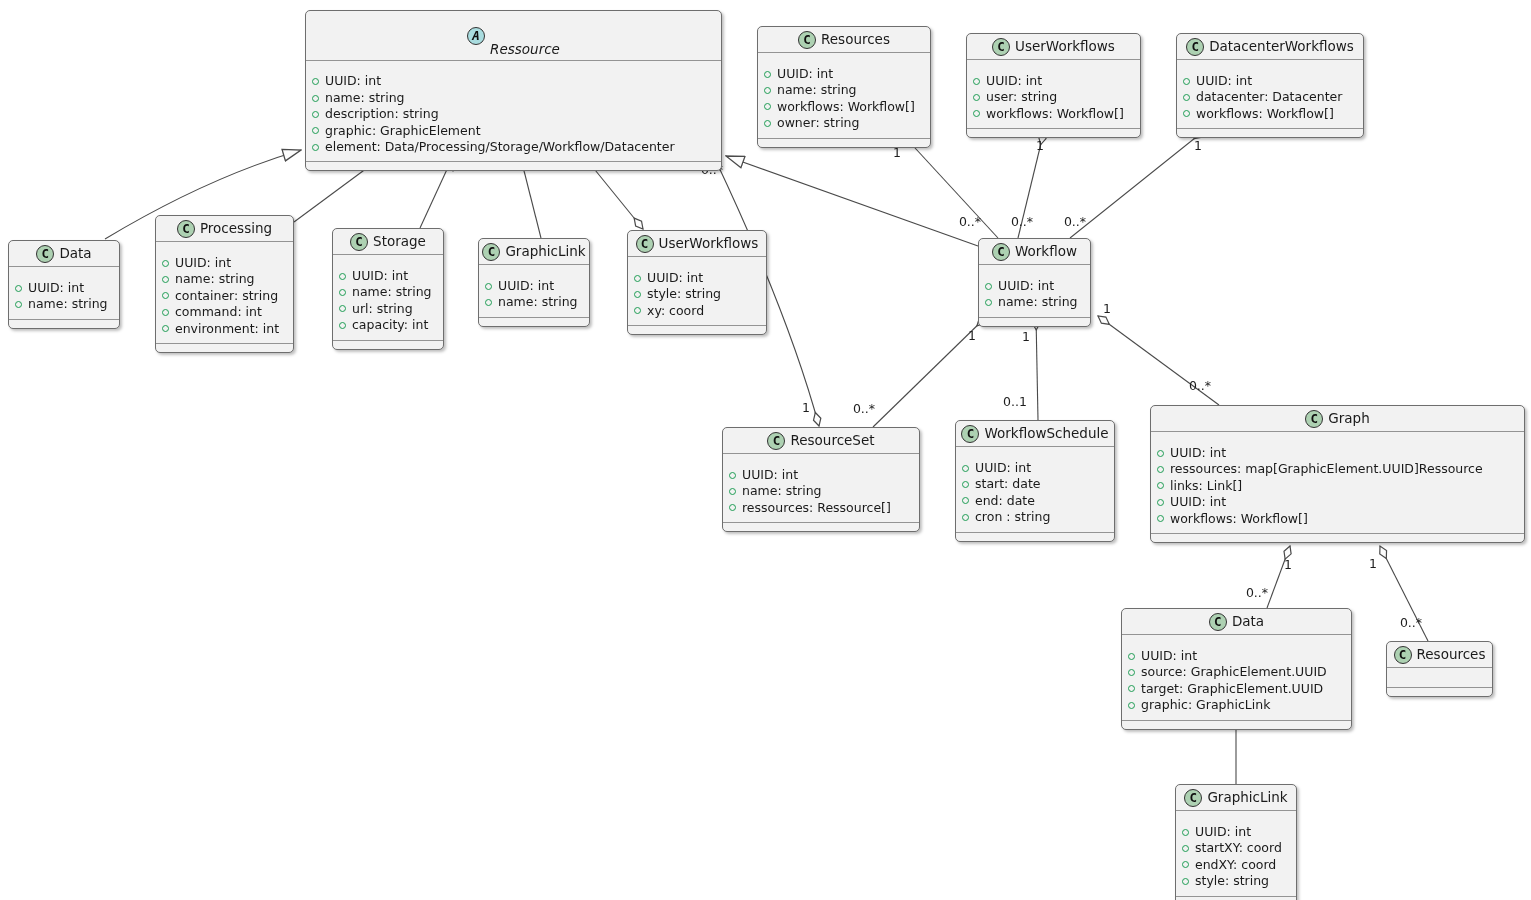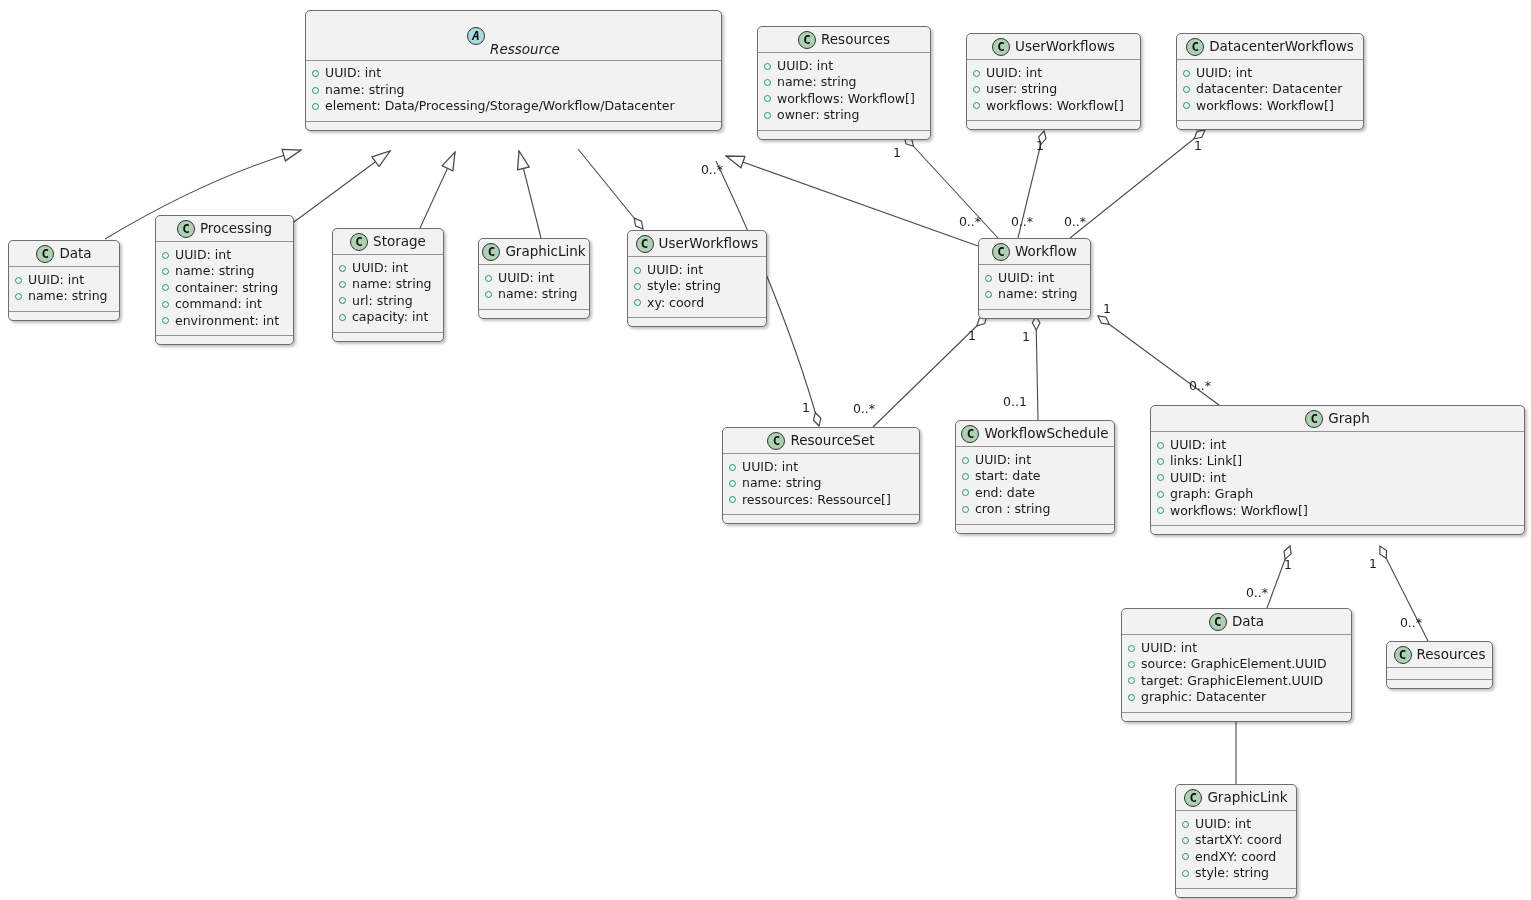--- a/index.html
+++ b/index.html
@@ -27,21 +27,21 @@
   .cname { font-size:13.5px; white-space:nowrap; }
   .uml-class.abstract .cname { font-style:italic;margin-top:28px; }
   .circ {
     width:18px; height:18px; border-radius:50%;
     background:#ADD1B2; border:1px solid #333333;
     display:flex; align-items:center; justify-content:center;
     font-family:"DejaVu Sans Mono","Liberation Mono",monospace;
     font-weight:bold; font-size:12.5px; color:#101010; flex:0 0 auto;
   }
   .uml-class.abstract .circ { background:#A9DCDF; font-style:italic; }
-  .attrs { padding:5px 7px 6px 6px; border-bottom:1px solid #949494; min-height:8px; }
+  .attrs { padding:5px 7px 6px 6px; border-bottom:1px solid #949494; min-height:8px;margin-top:8px; }
   .attr { display:flex; align-items:center; gap:6px; height:16.4px; white-space:nowrap; }
   .dot {
     width:7px; height:7px; border-radius:50%;
     border:1.5px solid #1f9d55; background:transparent; flex:0 0 auto;
   }
   .methods { min-height:8px; }
 </style>
 </head>
 <body>
 
@@ -104,20 +104,28 @@
         <div class="attr">
           <span class="dot"></span>
           <span class="atext">UUID: int</span>
         </div>
         <div class="attr">
           <span class="dot"></span>
           <span class="atext">name: string</span>
         </div>
         <div class="attr">
           <span class="dot"></span>
+          <span class="atext">description: string</span>
+        </div>
+        <div class="attr">
+          <span class="dot"></span>
+          <span class="atext">graphic: GraphicElement</span>
+        </div>
+        <div class="attr">
+          <span class="dot"></span>
           <span class="atext">element: Data/Processing/Storage/Workflow/Datacenter</span>
         </div>
       </div>
       <div class="methods"></div>
     </div>
     <div class="uml-class" style="left: 757px; top: 26px; width: 174px;">
       <div class="uml-title">
         <span class="circ">C</span>
         <span class="cname">Resources</span>
       </div>
@@ -360,32 +368,32 @@
         <span class="circ">C</span>
         <span class="cname">Graph</span>
       </div>
       <div class="attrs">
         <div class="attr">
           <span class="dot"></span>
           <span class="atext">UUID: int</span>
         </div>
         <div class="attr">
           <span class="dot"></span>
+          <span class="atext">ressources: map[GraphicElement.UUID]Ressource</span>
+        </div>
+        <div class="attr">
+          <span class="dot"></span>
           <span class="atext">links: Link[]</span>
         </div>
         <div class="attr">
           <span class="dot"></span>
           <span class="atext">UUID: int</span>
         </div>
         <div class="attr">
           <span class="dot"></span>
-          <span class="atext">graph: Graph</span>
-        </div>
-        <div class="attr">
-          <span class="dot"></span>
           <span class="atext">workflows: Workflow[]</span>
         </div>
       </div>
       <div class="methods"></div>
     </div>
     <div class="uml-class" style="left: 1121px; top: 608px; width: 231px;">
       <div class="uml-title">
         <span class="circ">C</span>
         <span class="cname">Data</span>
       </div>
@@ -397,21 +405,21 @@
         <div class="attr">
           <span class="dot"></span>
           <span class="atext">source: GraphicElement.UUID</span>
         </div>
         <div class="attr">
           <span class="dot"></span>
           <span class="atext">target: GraphicElement.UUID</span>
         </div>
         <div class="attr">
           <span class="dot"></span>
-          <span class="atext">graphic: Datacenter</span>
+          <span class="atext">graphic: GraphicLink</span>
         </div>
       </div>
       <div class="methods"></div>
     </div>
     <div class="uml-class" style="left: 1386px; top: 641px; width: 107px;">
       <div class="uml-title">
         <span class="circ">C</span>
         <span class="cname">Resources</span>
       </div>
       <div class="attrs"></div>

